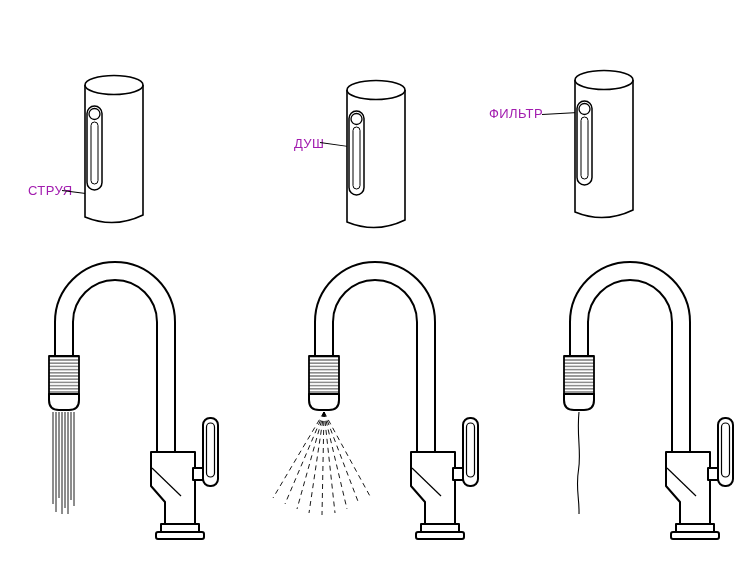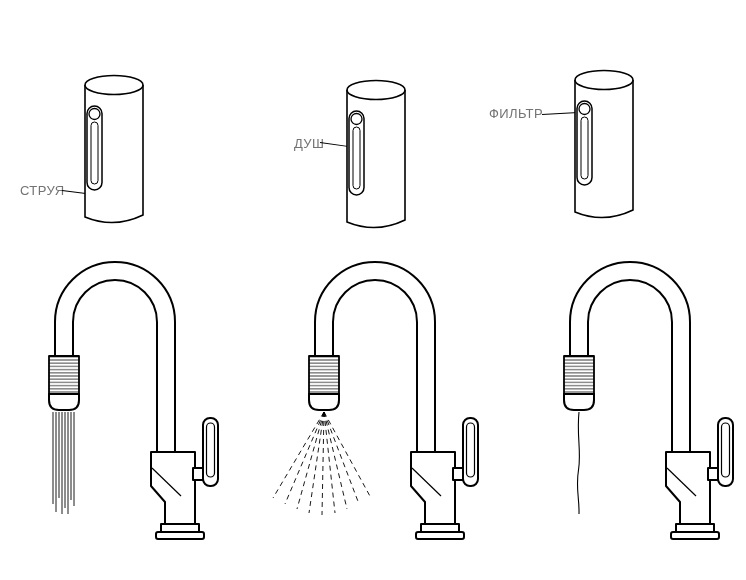--- a/index.html
+++ b/index.html
@@ -1,18 +1,18 @@
 <!DOCTYPE html>
 <html><head>
 <meta charset="utf-8">
 <style>
   html,body{margin:0;padding:0;background:#fff;}
   .canvas{position:relative;width:746px;height:580px;background:#ffffff;overflow:hidden;
           font-family:"Liberation Sans",sans-serif;}
-  .label{position:absolute;font-size:13px;color:#737373;letter-spacing:.4px;white-space:nowrap;}
+  .label{position:absolute;font-size:13px;color:#a21caf;letter-spacing:.4px;white-space:nowrap;}
   .leader{position:absolute;height:0;border-top:1.3px solid #000;transform-origin:left center;}
   svg.part{position:absolute;overflow:visible;}
   .defs{position:absolute;width:0;height:0;}
 </style>
 </head>
 <body>
 
 <div class="canvas">
 
   <svg class="defs" aria-hidden="true">
@@ -38,21 +38,21 @@
         <path d="M147 228 L176 256" fill="none" stroke-width="1.2"></path>
         <rect x="188" y="228" width="12" height="12"></rect>
         <rect x="198" y="178" width="15" height="68" rx="7"></rect>
         <rect x="201.5" y="183" width="8" height="54" rx="4" stroke-width="1.2"></rect>
         <rect x="156" y="284" width="38" height="8"></rect>
         <rect x="151" y="292" width="48" height="7" rx="2"></rect>
       </g>
     </defs>
   </svg>
 
-  <div class="label" style="left:20px;top:183px">СТРУЯ</div>
+  <div class="label" style="left:28px;top:183px">СТРУЯ</div>
   <div class="leader" style="left:62px;top:190px;width:34px;transform:rotate(7deg)"></div>
   <svg class="part" style="left:54px;top:68px" width="120" height="170" viewBox="0 0 120 170">
     <use href="#sym-sprayhead"></use>
   </svg>
 
   <div class="label" style="left:294px;top:136px">ДУШ</div>
   <div class="leader" style="left:320px;top:142px;width:35px;transform:rotate(8deg)"></div>
   <svg class="part" style="left:316px;top:73px" width="120" height="170" viewBox="0 0 120 170">
     <use href="#sym-sprayhead"></use>
   </svg>

